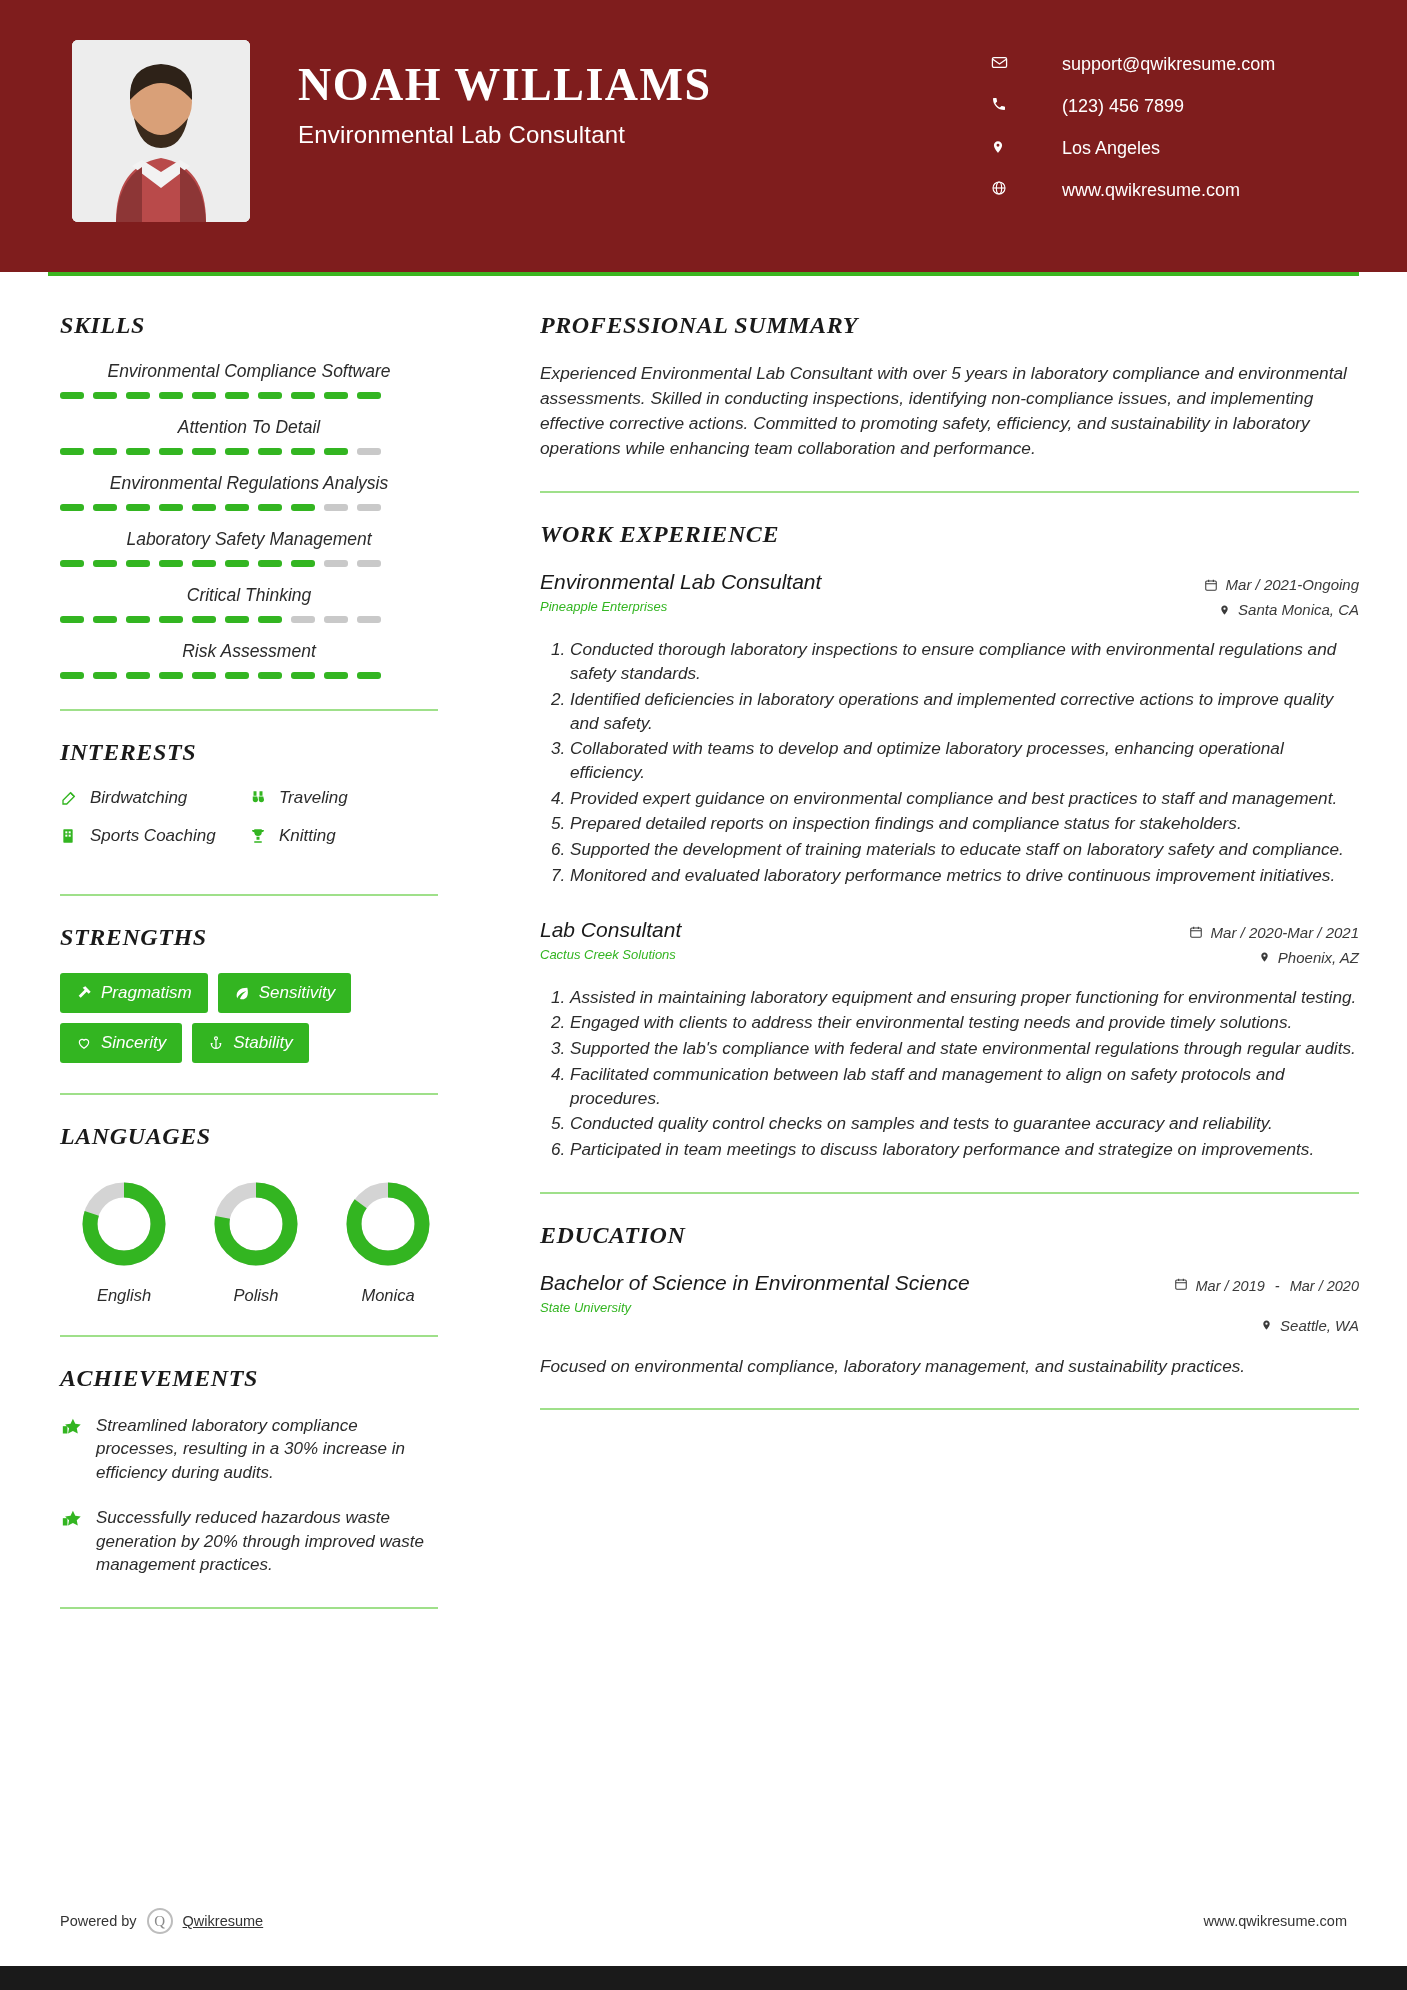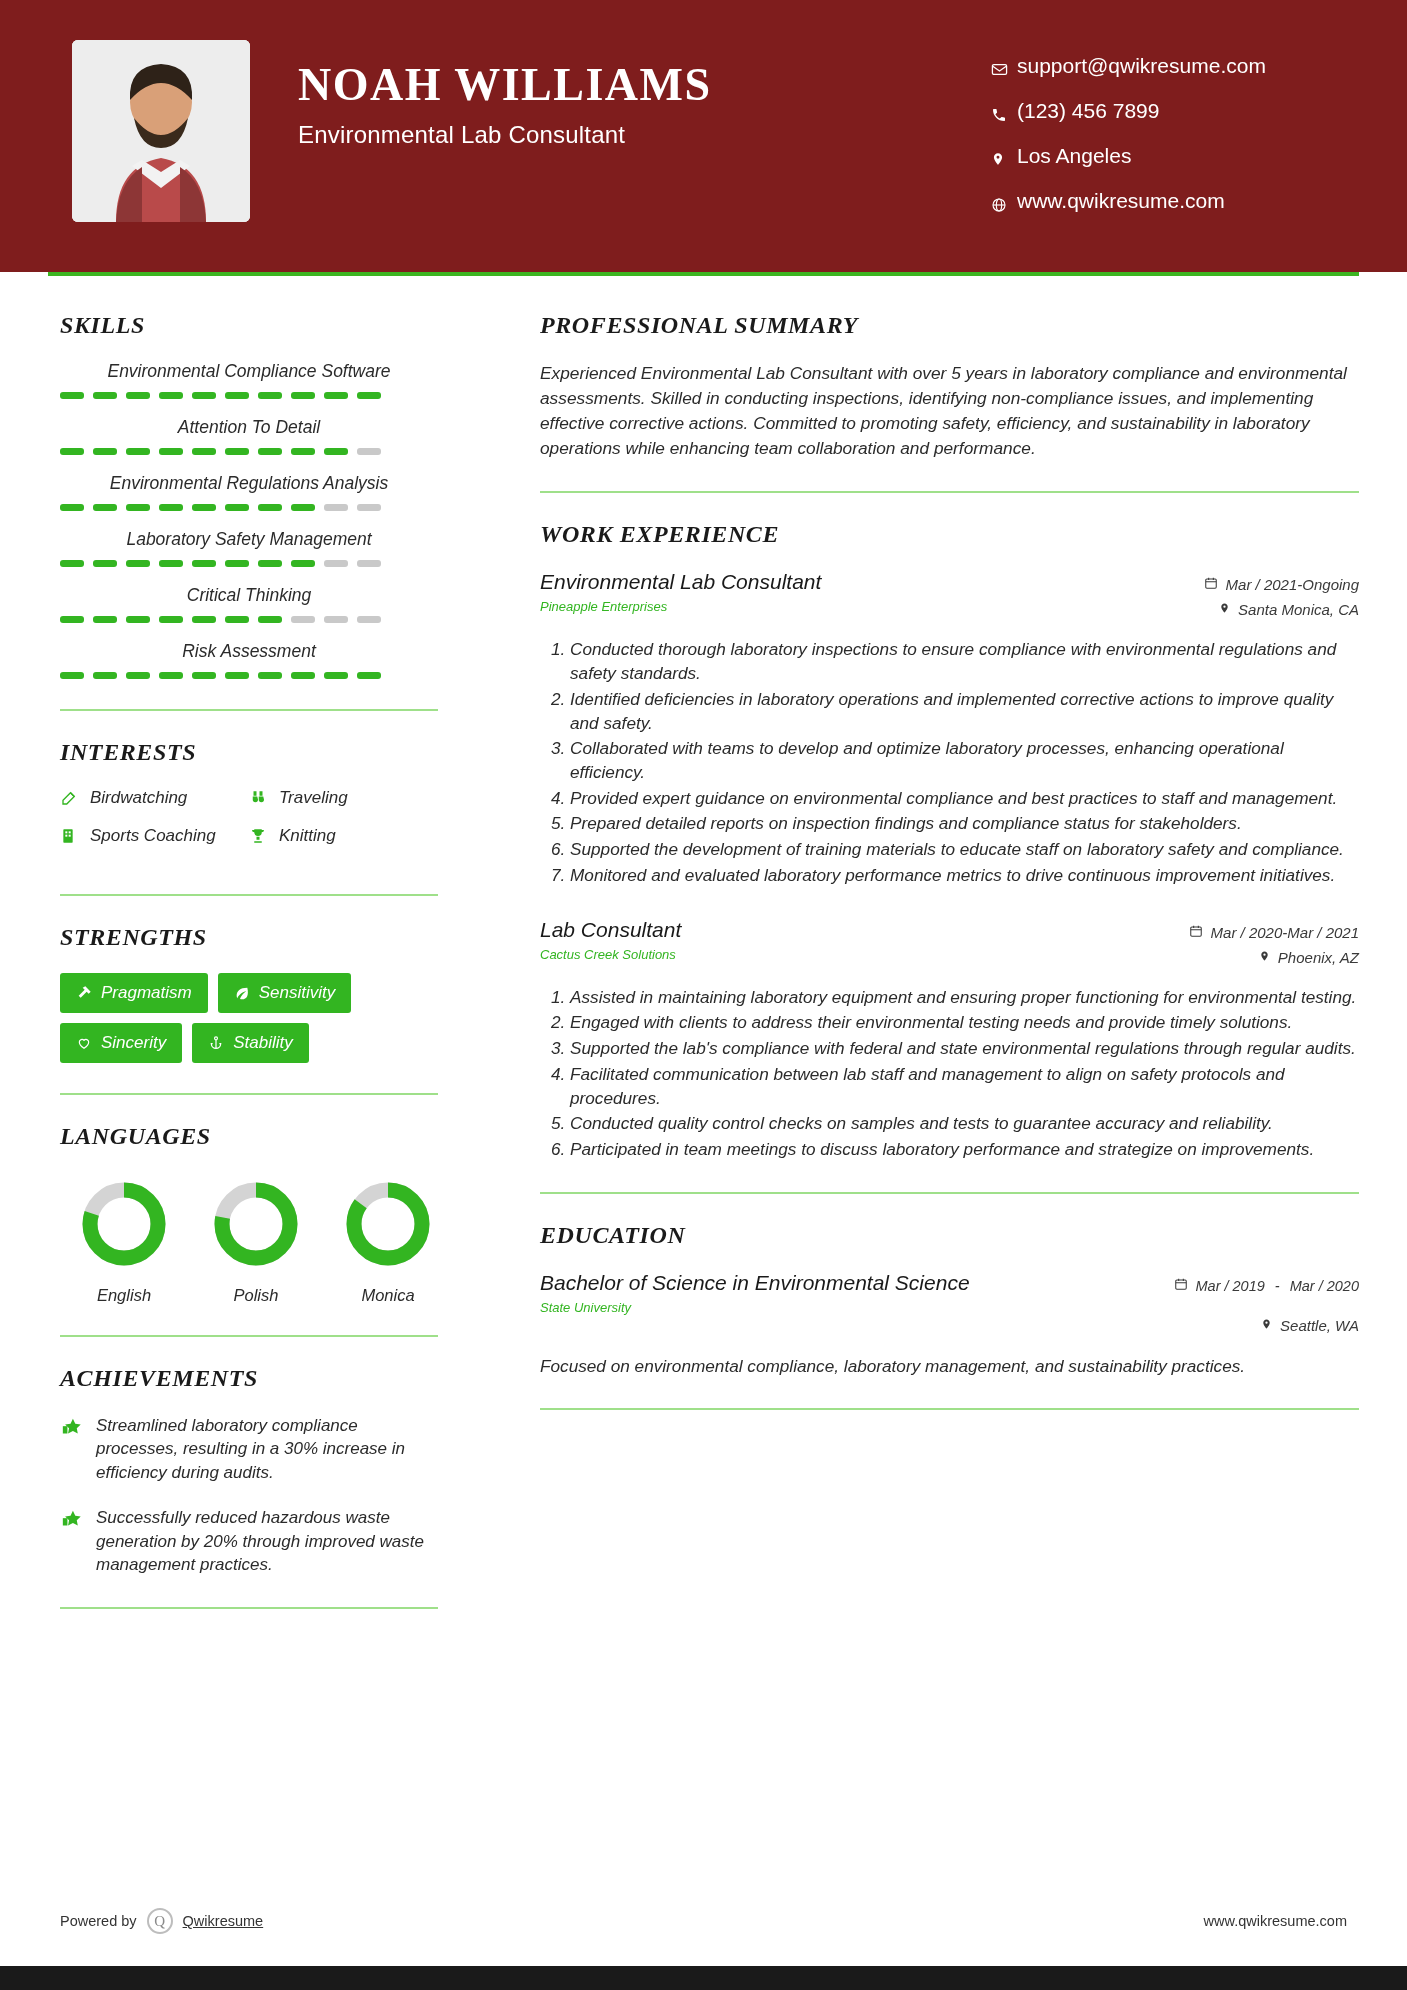--- a/index.html
+++ b/index.html
@@ -47,24 +47,25 @@
     letter-spacing:.2px;
   }
   .contacts {
     position:absolute;
     right:86px;
     top:54px;
     width:330px;
   }
   .contact-row {
     display:flex;
-    align-items:flex-end;
+    align-items:flex-start;
     margin-bottom:21px;
     color:#ffffff;
-    font-size:21px;
+    font-size:18px;
+    gap:45px;
   }
   .contact-ico {
     width:26px; flex:none;
     color:#ffffff;
     display:flex; align-items:center;
   }
   .contact-ico svg { display:block; }
   .green-rule {
     height:4px;
     background:#3cb521;
@@ -134,21 +135,21 @@
   .ach-text { font-size:17px; line-height:1.38; color:#2b2b2b; }
 
   
   .summary { font-size:17.3px; line-height:1.45; color:#2b2b2b; }
   .job { margin-bottom:30px; }
   .job-head { display:flex; justify-content:space-between; align-items:flex-start; }
   .job-title { font-size:21px; color:#1a1a1a; font-weight:400; }
   .job-comp { font-size:13px; color:#33b521; margin-top:5px; }
   .job-meta { text-align:right; padding-top:6px; }
   .meta-row {
-    display:flex; align-items:flex-start; justify-content:flex-end;
+    display:flex; align-items:center; justify-content:flex-end;
     gap:8px; font-size:15px; color:#3a3a3a; margin-bottom:8px;
   }
   .meta-row svg { display:block; }
   ol.duties { margin:12px 0 0 0; padding-left:30px; }
   ol.duties li { font-size:17.2px; line-height:1.38; margin-bottom:2px; color:#2b2b2b; }
   .edu-desc { font-size:17.2px; line-height:1.4; margin-top:12px; }
   .edu-dates { display:flex; align-items:flex-start; gap:8px; justify-content:flex-end; font-size:14.5px; color:#3a3a3a; }
   .edu-dates .d { line-height:1.25; text-align:left; }
 
   

